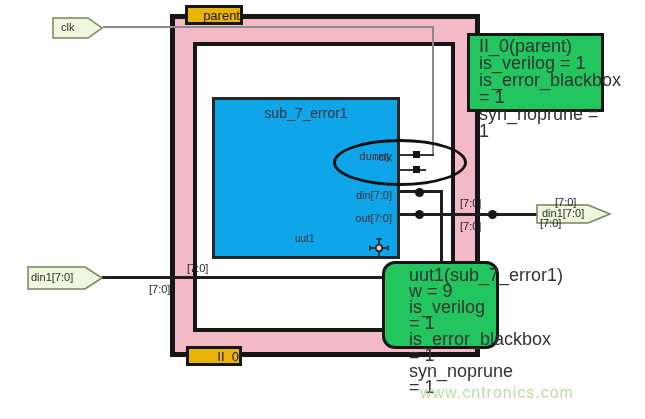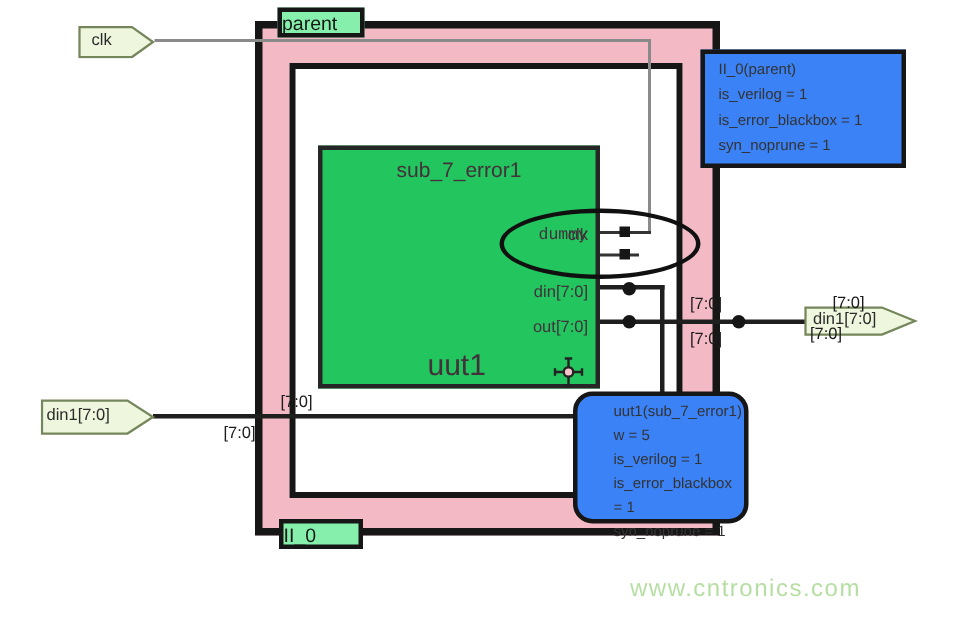--- a/index.html
+++ b/index.html
@@ -5,28 +5,28 @@
   html,body{margin:0;padding:0;background:#ffffff;}
   body{font-family:"Liberation Sans","DejaVu Sans",sans-serif;}
   #stage{position:relative;width:645px;height:419px;background:#ffffff;overflow:hidden;}
   #stage *{box-sizing:border-box;}
 
   .abs{position:absolute;}
 
   
   .outer-box{left:170px;top:14px;width:310px;height:343px;background:#f3b9c5;border:5px solid #161616;}
   .inner-box{left:193px;top:42px;width:262px;height:290px;background:#ffffff;border:4px solid #161616;}
-  .module-box{left:212px;top:97px;width:188px;height:162px;background:#22c55e;border:3px solid #262626;color:#43303a;}
+  .module-box{left:212px;top:97px;width:188px;height:162px;background:#0ea5e9;border:3px solid #262626;color:#43303a;}
   .module-title{position:absolute;left:0;right:0;top:5px;text-align:center;font-size:14px;line-height:16px;}
   .module-status{position:absolute;left:0;right:0;top:21px;text-align:center;font-size:14px;line-height:16px;}
   .port-label{position:absolute;right:5px;font-size:11px;line-height:12px;color:#43303a;}
-  .inst-name{position:absolute;left:70px;top:133px;font-size:20px;}
+  .inst-name{position:absolute;left:80px;top:133px;font-size:10px;}
 
   
-  .tagbox{background:#86efac;border:3px solid #161616;text-align:left;font-size:13px;line-height:14px;padding-top:1px;color:#161616;}
+  .tagbox{background:#eab308;border:3px solid #161616;text-align:right;font-size:13px;line-height:14px;padding-top:1px;color:#161616;}
   .tag-parent{left:185px;top:5px;width:58px;height:20px;}
   .tag-ii0{left:186px;top:346px;width:56px;height:20px;}
 
   
   .wire{background:#1f1f1f;}
   .wire-thin{background:#8a8a8a;}
   .w-clk-h{left:103px;top:26px;width:331px;height:2px;}
   .w-clk-v{left:432px;top:26px;width:2px;height:130px;}
   .w-clk-stub{left:400px;top:154px;width:34px;height:2px;background:#333;}
   .w-dummy-stub{left:400px;top:169px;width:26px;height:2px;background:#333;}
@@ -57,21 +57,21 @@
 
   .busw{font-size:11px;color:#1c1c1c;white-space:nowrap;padding-left:48px;}
   .bw-din1-a{left:139px;top:262px;}
   .bw-din1-b{left:101px;top:283px;}
   .bw-din{left:412px;top:197px;}
   .bw-out{left:412px;top:220px;}
   .bw-o-a{left:507px;top:196px;}
   .bw-o-b{left:492px;top:217px;}
 
   
-  .infobox{background:#3b82f6;border:3px solid #161616;color:#333;font-size:10px;}
+  .infobox{background:#22c55e;border:3px solid #161616;color:#333;font-size:18px;}
   .ib-parent{left:467px;top:33px;width:137px;height:79px;padding:2px 0 0 9px;line-height:17px;}
   .ib-uut1{left:382px;top:261px;width:117px;height:88px;padding:3px 0 0 24px;line-height:16px;border-radius:13px;}
 
   .caption{left:40px;top:388px;font-size:13.5px;color:#3a3a3a;white-space:nowrap;}
   .watermark{left:420px;top:384px;font-size:16px;color:#a4d78c;opacity:0.8;white-space:nowrap;letter-spacing:1px;}
 </style>
 </head>
 <body>
 
 <div id="stage">
@@ -151,21 +151,21 @@
 
   <div class="abs infobox ib-parent">
     <div>II_0(parent)</div>
     <div>is_verilog = 1</div>
     <div>is_error_blackbox = 1</div>
     <div>syn_noprune = 1</div>
   </div>
 
   <div class="abs infobox ib-uut1">
     <div>uut1(sub_7_error1)</div>
-    <div>w = 5</div>
+    <div>w = 9</div>
     <div>is_verilog = 1</div>
     <div>is_error_blackbox = 1</div>
     <div>syn_noprune = 1</div>
   </div>
 
   <div class="abs watermark">www.cntronics.com</div>
 
 </div>
 
 </body></html>

